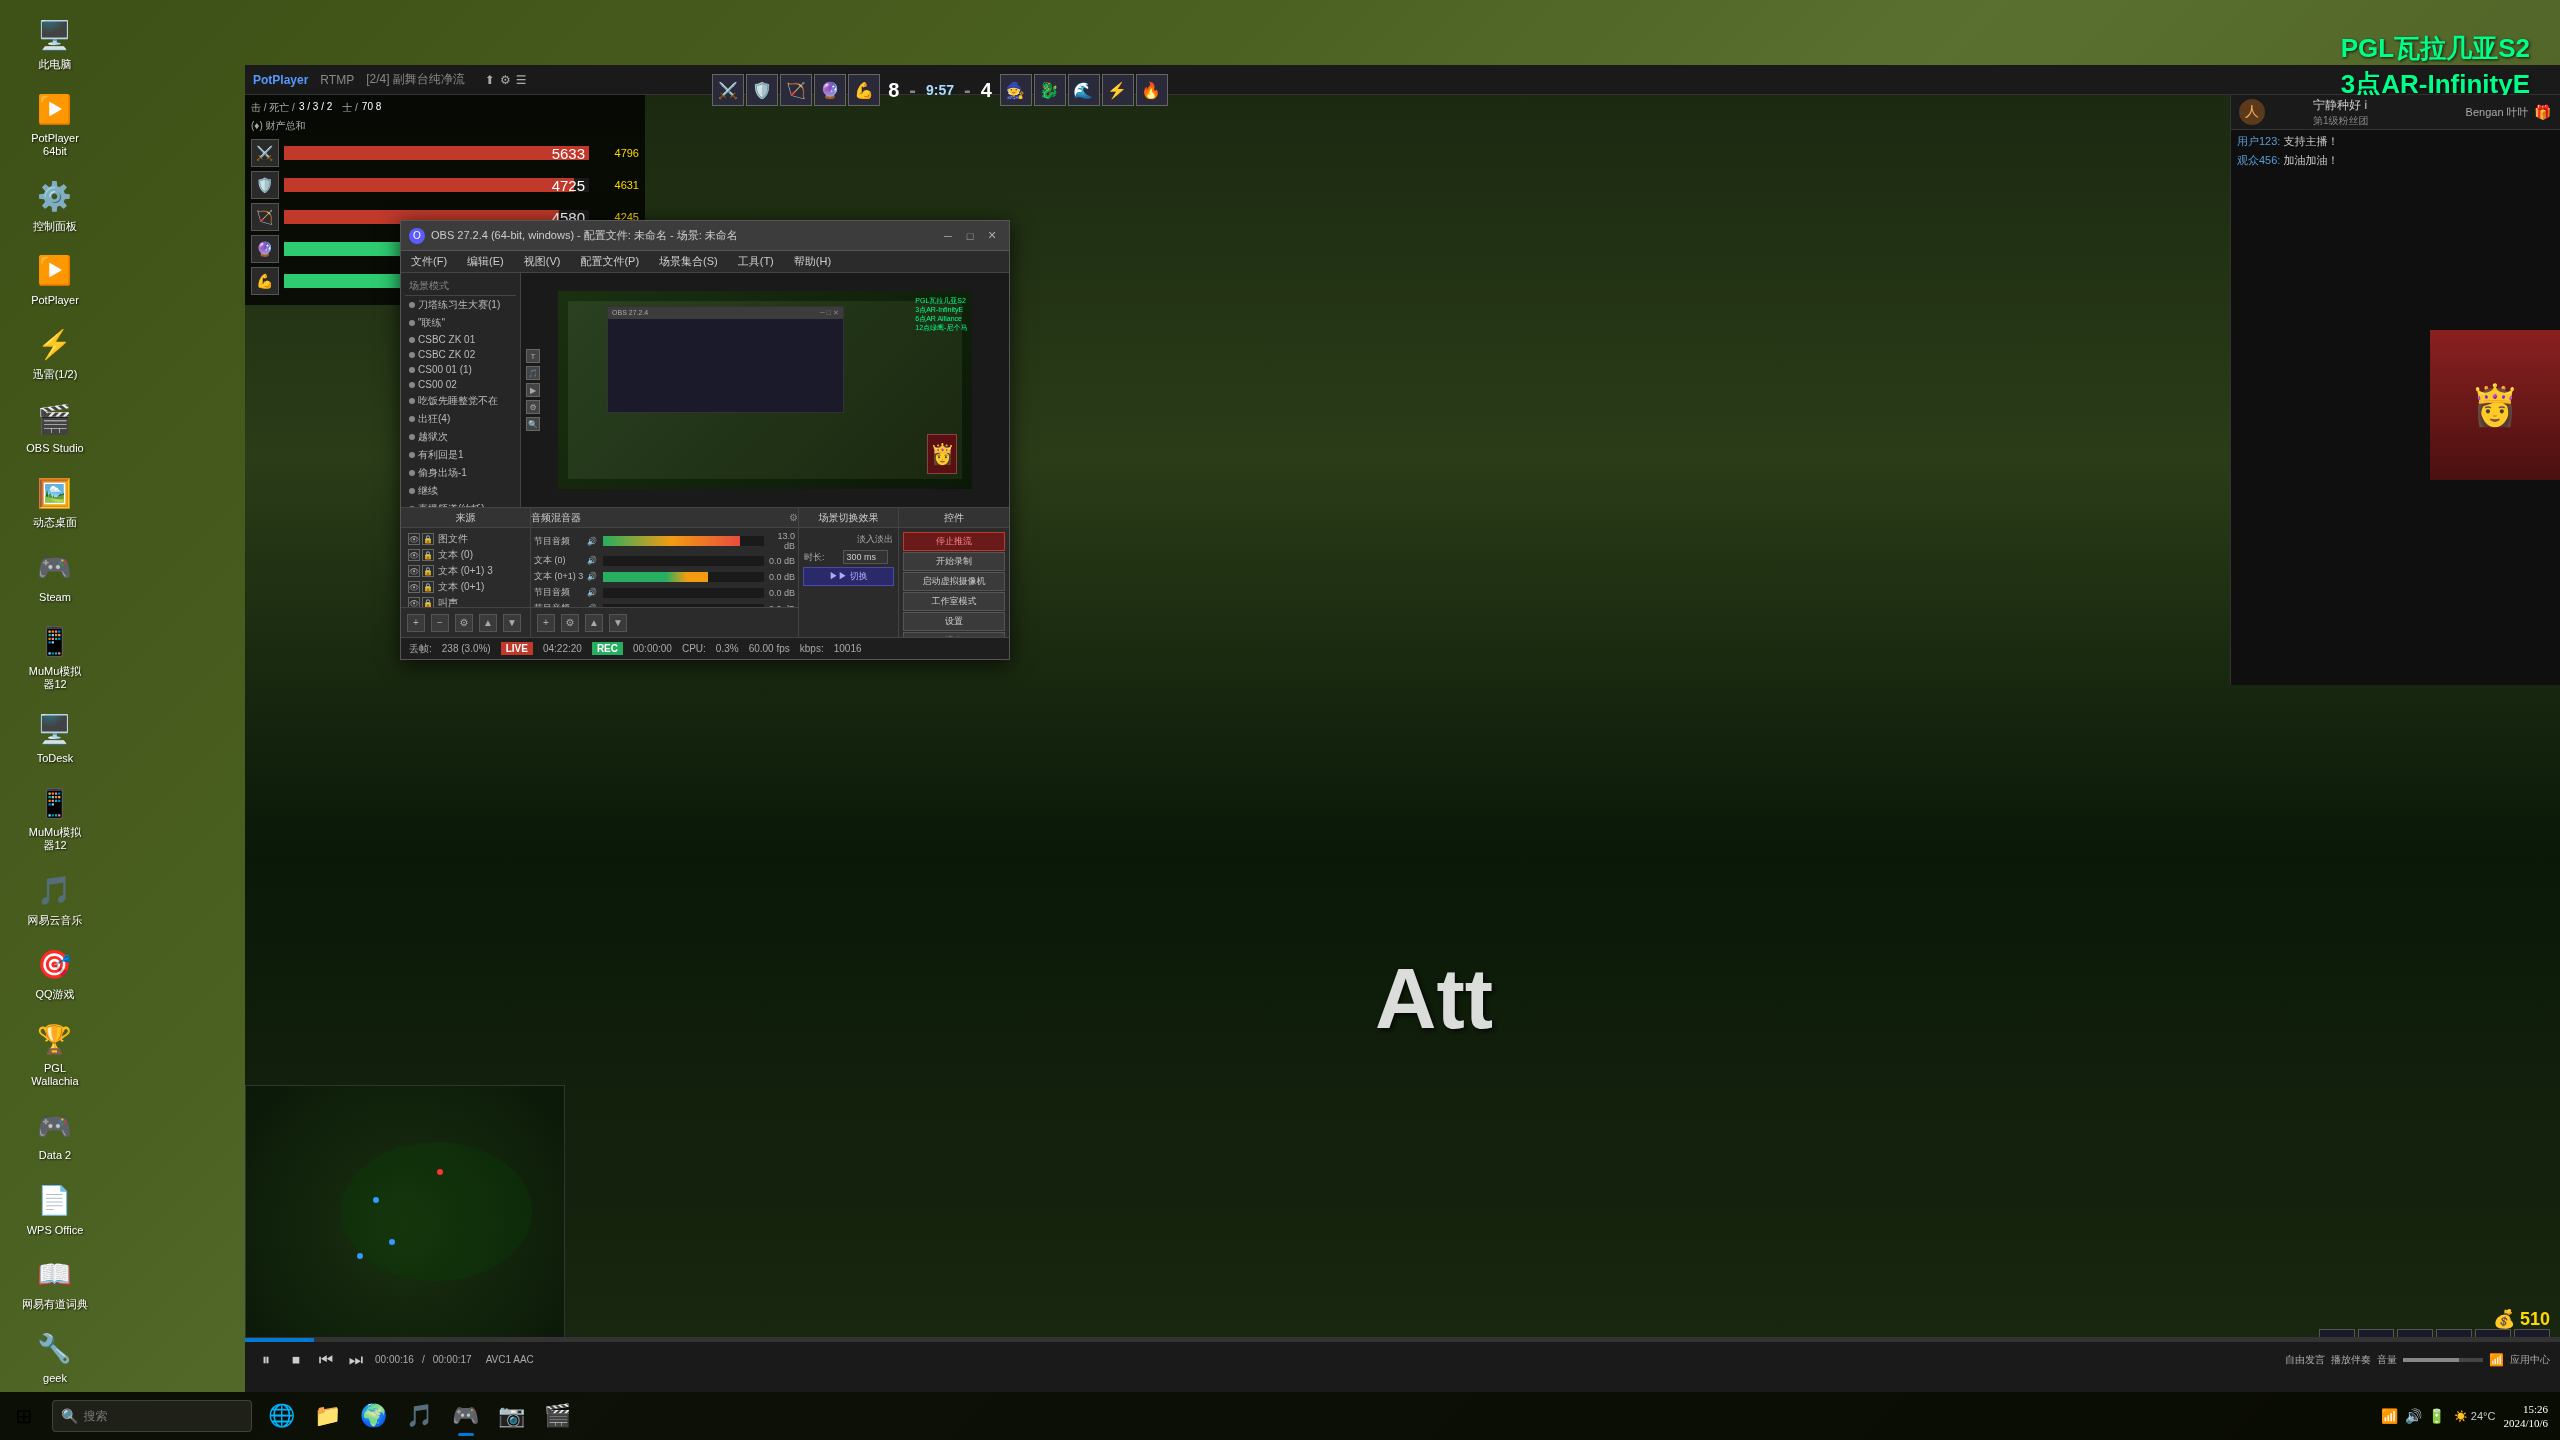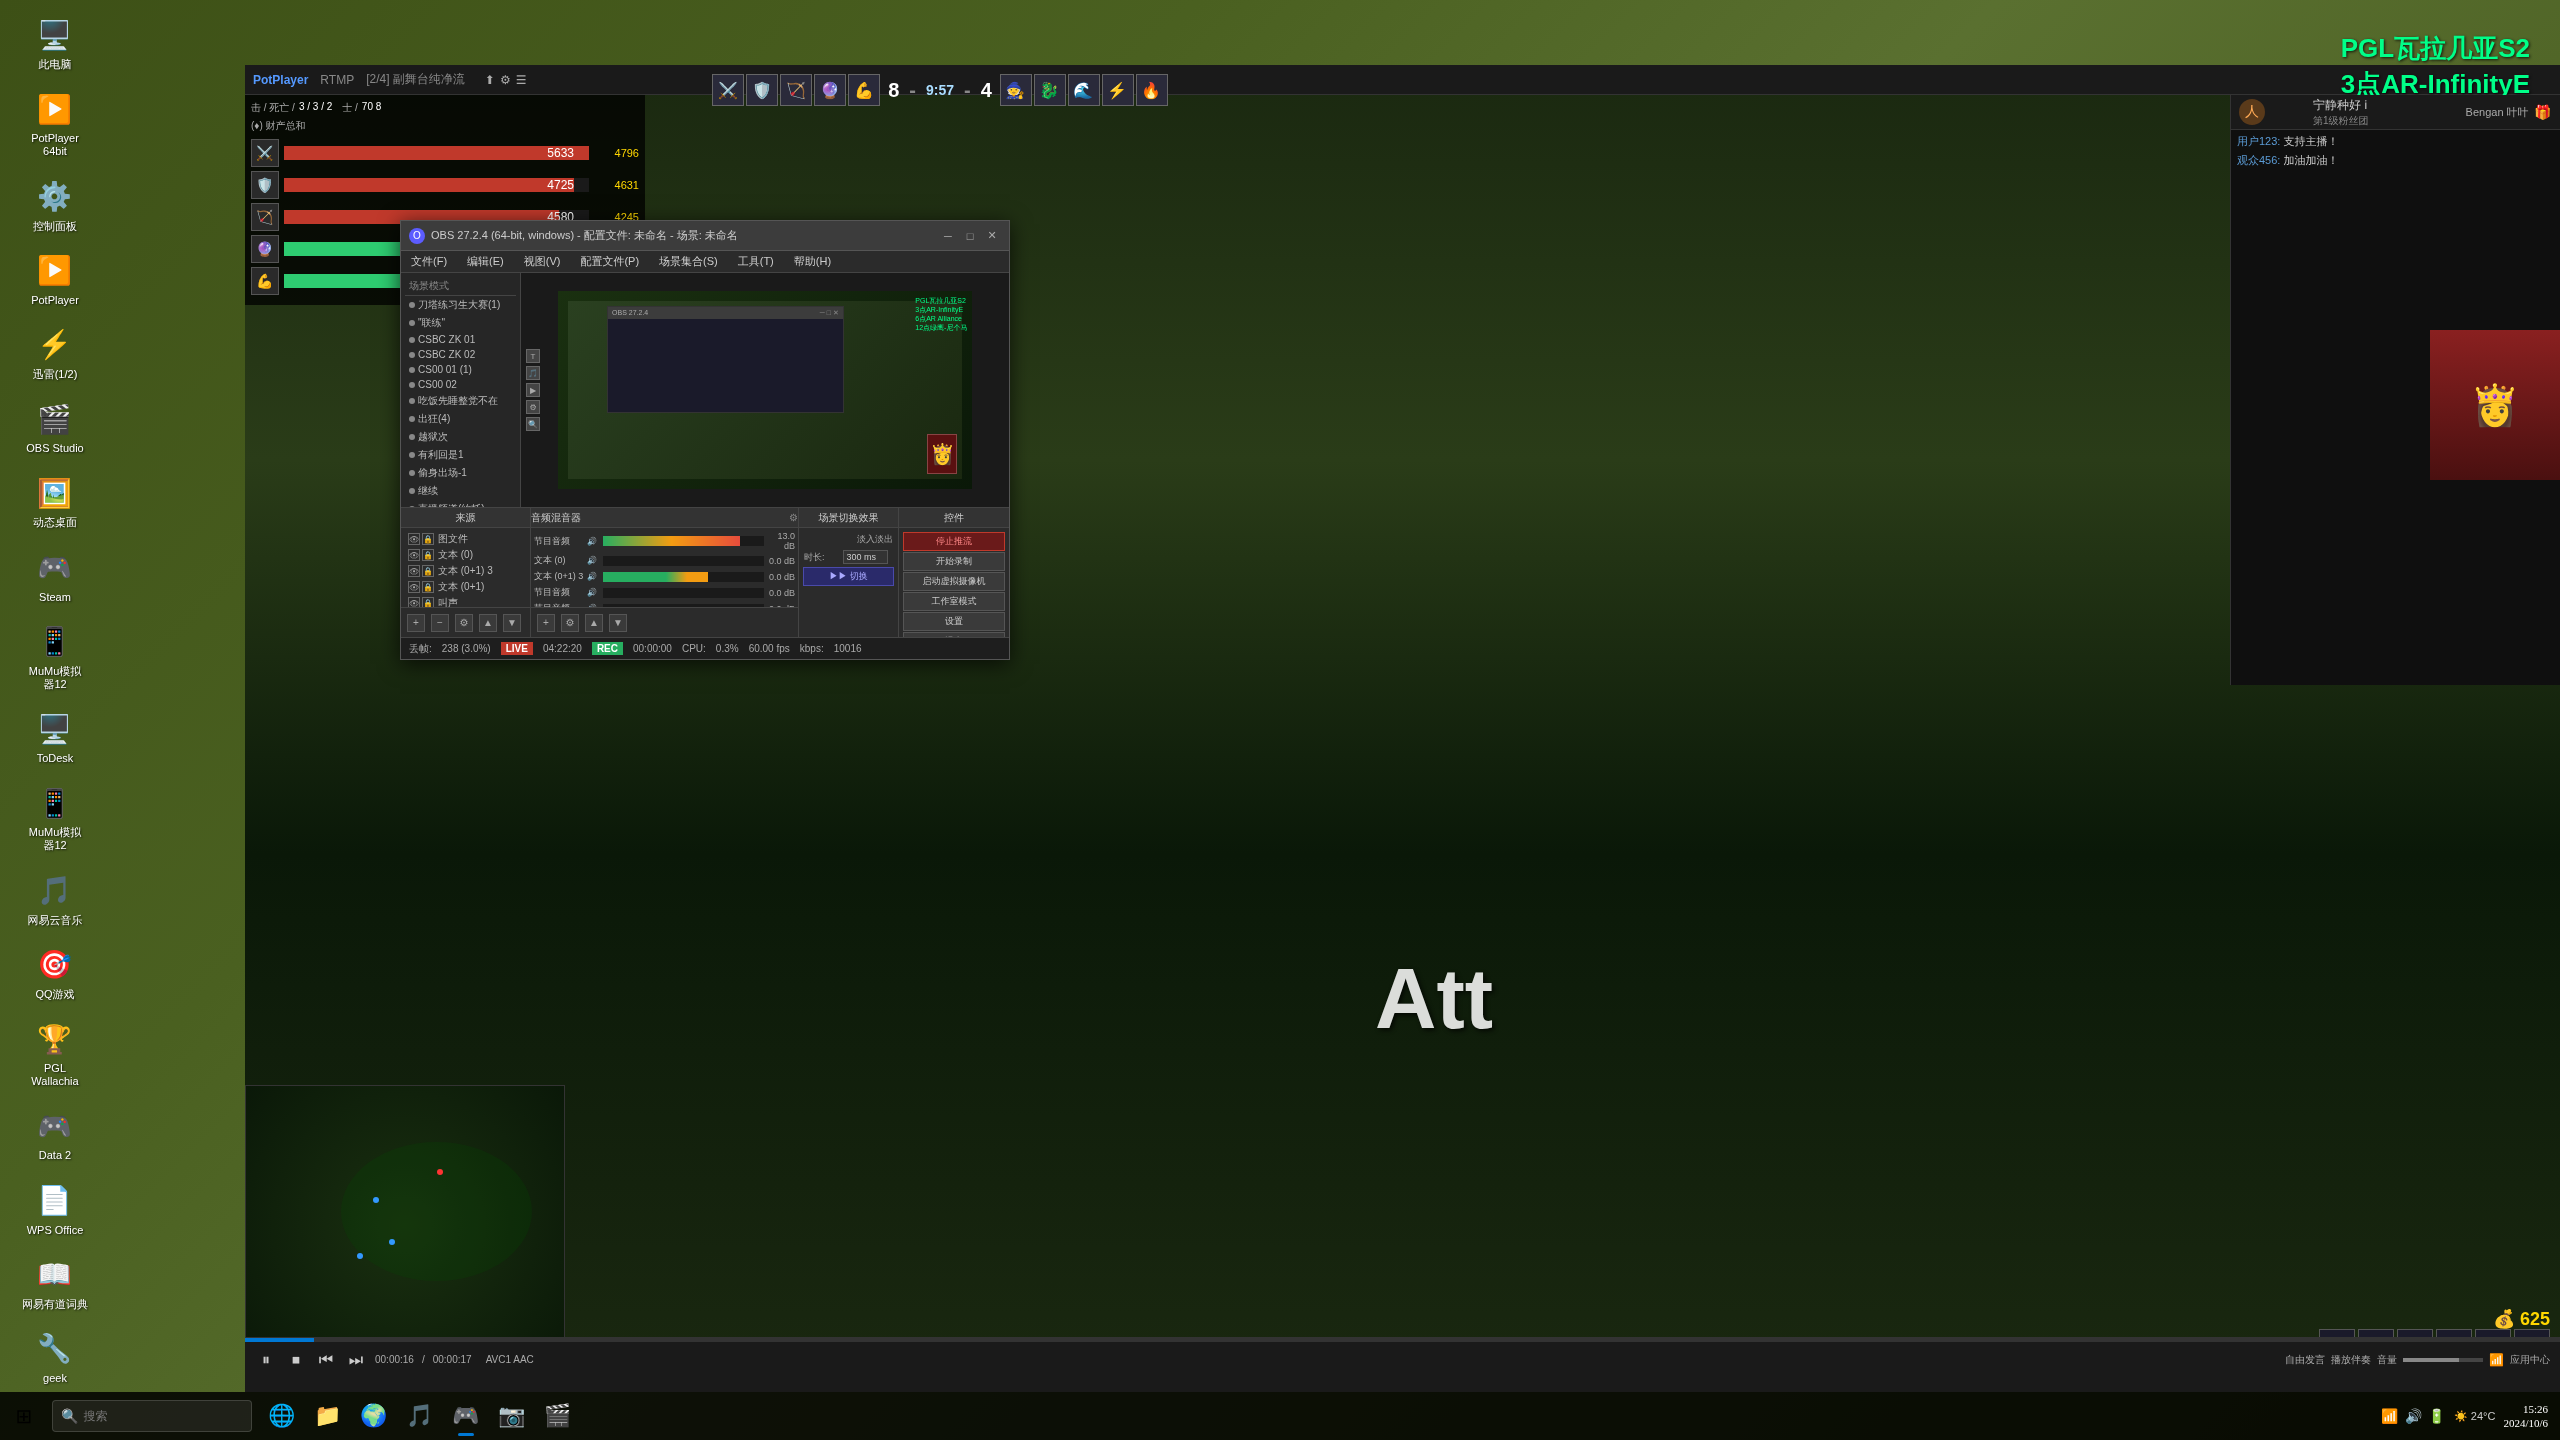--- a/index.html
+++ b/index.html
@@ -419,25 +419,25 @@
       height: 14px;
       background: #1a1a1a;
       position: relative;
     }
     .hero-hp-fill {
       height: 100%;
       background: #c0392b;
     }
     .hero-hp-text {
       position: absolute;
-      right: 15px;
+      right: 4px;
       top: 50%;
       transform: translateY(-50%);
       color: white;
-      font-size: 12px;
+      font-size: 15px;
     }
     .hero-gold {
       color: #ffd700;
       font-size: 11px;
       min-width: 45px;
       text-align: right;
     }
 
     
     .taskbar {
@@ -1304,21 +1304,21 @@
   <div class="dota-item">⚔️</div>
   <div class="dota-item">🛡️</div>
   <div class="dota-item">💎</div>
   <div class="dota-item">🔮</div>
   <div class="dota-item">💰</div>
   <div class="dota-item">⚡</div>
 </div>
 
 <div style="position:absolute;bottom:110px;right:10px;display:flex;align-items:center;gap:4px;z-index:22;">
   <span style="color:#ffd700;font-size:18px;font-weight:bold;">💰</span>
-  <span style="color:#ffd700;font-size:18px;font-weight:bold;">625</span>
+  <span style="color:#ffd700;font-size:18px;font-weight:bold;">510</span>
 </div>
 
 <div class="potplayer-bottom">
   <div class="pot-progress">
     <div class="pot-progress-fill"></div>
   </div>
   <div class="pot-controls">
     <div class="pot-ctrl-btn">⏸</div>
     <div class="pot-ctrl-btn">⏹</div>
     <div class="pot-ctrl-btn">⏮</div>

